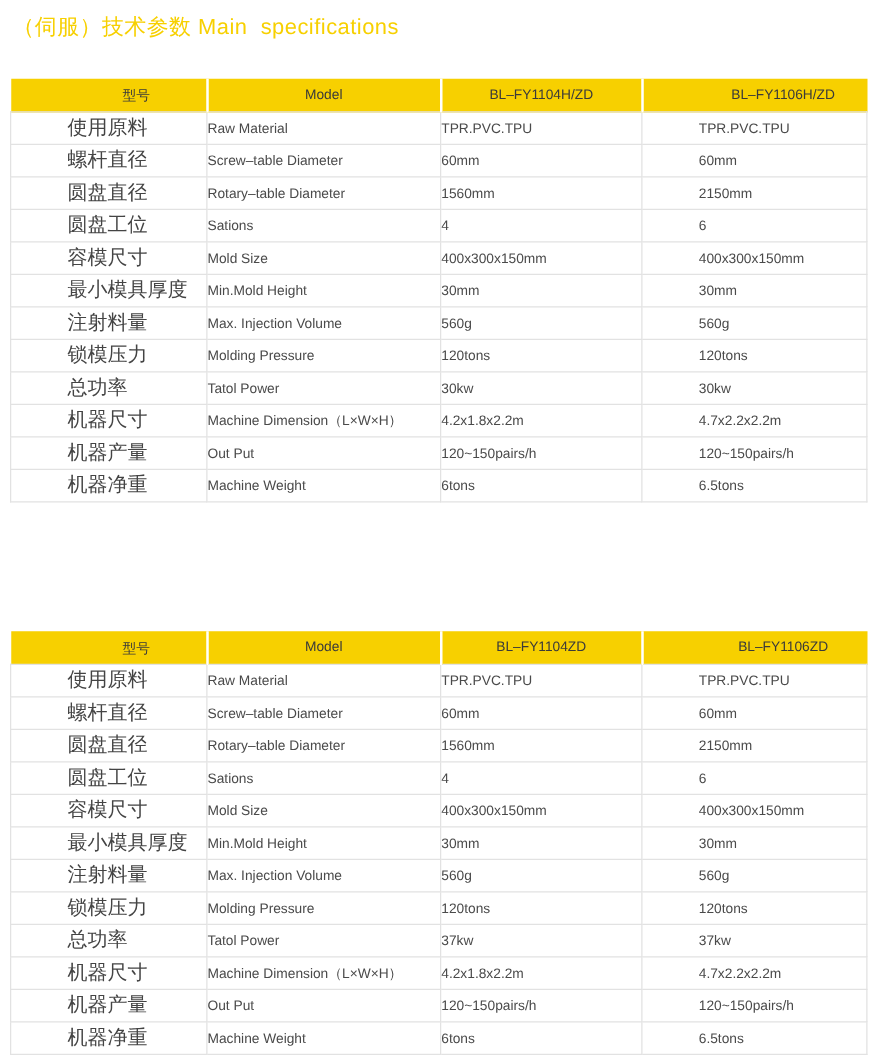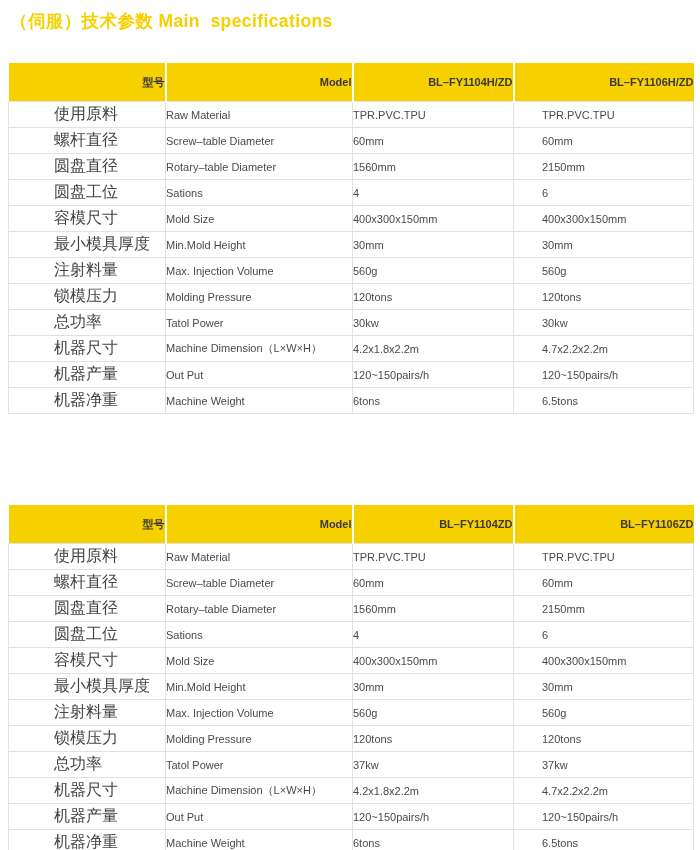--- a/index.html
+++ b/index.html
@@ -12,21 +12,21 @@
     position: relative;
     width: 700px;
     height: 850px;
     background: #ffffff;
     overflow: hidden;
   }
   .section-title {
     margin: 0;
     padding: 0;
     font-size: 17.5px;
-    font-weight: 700;
+    font-weight: 400;
     letter-spacing: 0.4px;
     color: var(--accent, #F7D000);
     white-space: pre;
     line-height: 23px;
   }
   .title-servo { position: absolute; left: 10px; top: 10px; }
   .title-normal { position: absolute; left: 10px; top: 433px; }
 
   table.spec-table {
     position: absolute;
@@ -39,24 +39,24 @@
   .table-normal { top: 505px; }
 
   col.c1 { width: 157px; }
   col.c2 { width: 187px; }
   col.c3 { width: 161px; }
   col.c4 { width: 180px; }
 
   .spec-table th {
     background: var(--accent, #F7D000);
     color: var(--header_text, #3A3A3A);
-    height: 38px;
+    height: 26px;
     font-size: 11px;
-    font-weight: 700;
-    text-align: right;
+    font-weight: 400;
+    text-align: center;
     padding: 0;
     border: none;
     border-right: 2px solid #ffffff;
   }
   .spec-table th:last-child { border-right: none; }
 
   .spec-table td {
     height: 25px;
     font-size: 11px;
     color: var(--body_text, #4A4A4A);
@@ -65,21 +65,21 @@
     padding: 0;
     border: 1px solid var(--grid, #E2E2E2);
     background: #ffffff;
     white-space: nowrap;
     overflow: hidden;
   }
 
   .spec-table th:nth-child(1), .spec-table td:nth-child(1) { padding-left: 45px; }
   .spec-table th:nth-child(2), .spec-table td:nth-child(2) { }
   .spec-table th:nth-child(3), .spec-table td:nth-child(3) { }
-  .spec-table th:nth-child(4), .spec-table td:nth-child(4) { padding-left: 28px; }
+  .spec-table th:nth-child(4), .spec-table td:nth-child(4) { padding-left: 45px; }
 
   .spec-table td:nth-child(1) { font-size: 16px; color: #444444; }
 </style>
 </head>
 <body>
 
 <div class="page">
 
   <h1 class="section-title title-servo">（伺服）技术参数 Main  specifications</h1>
 

